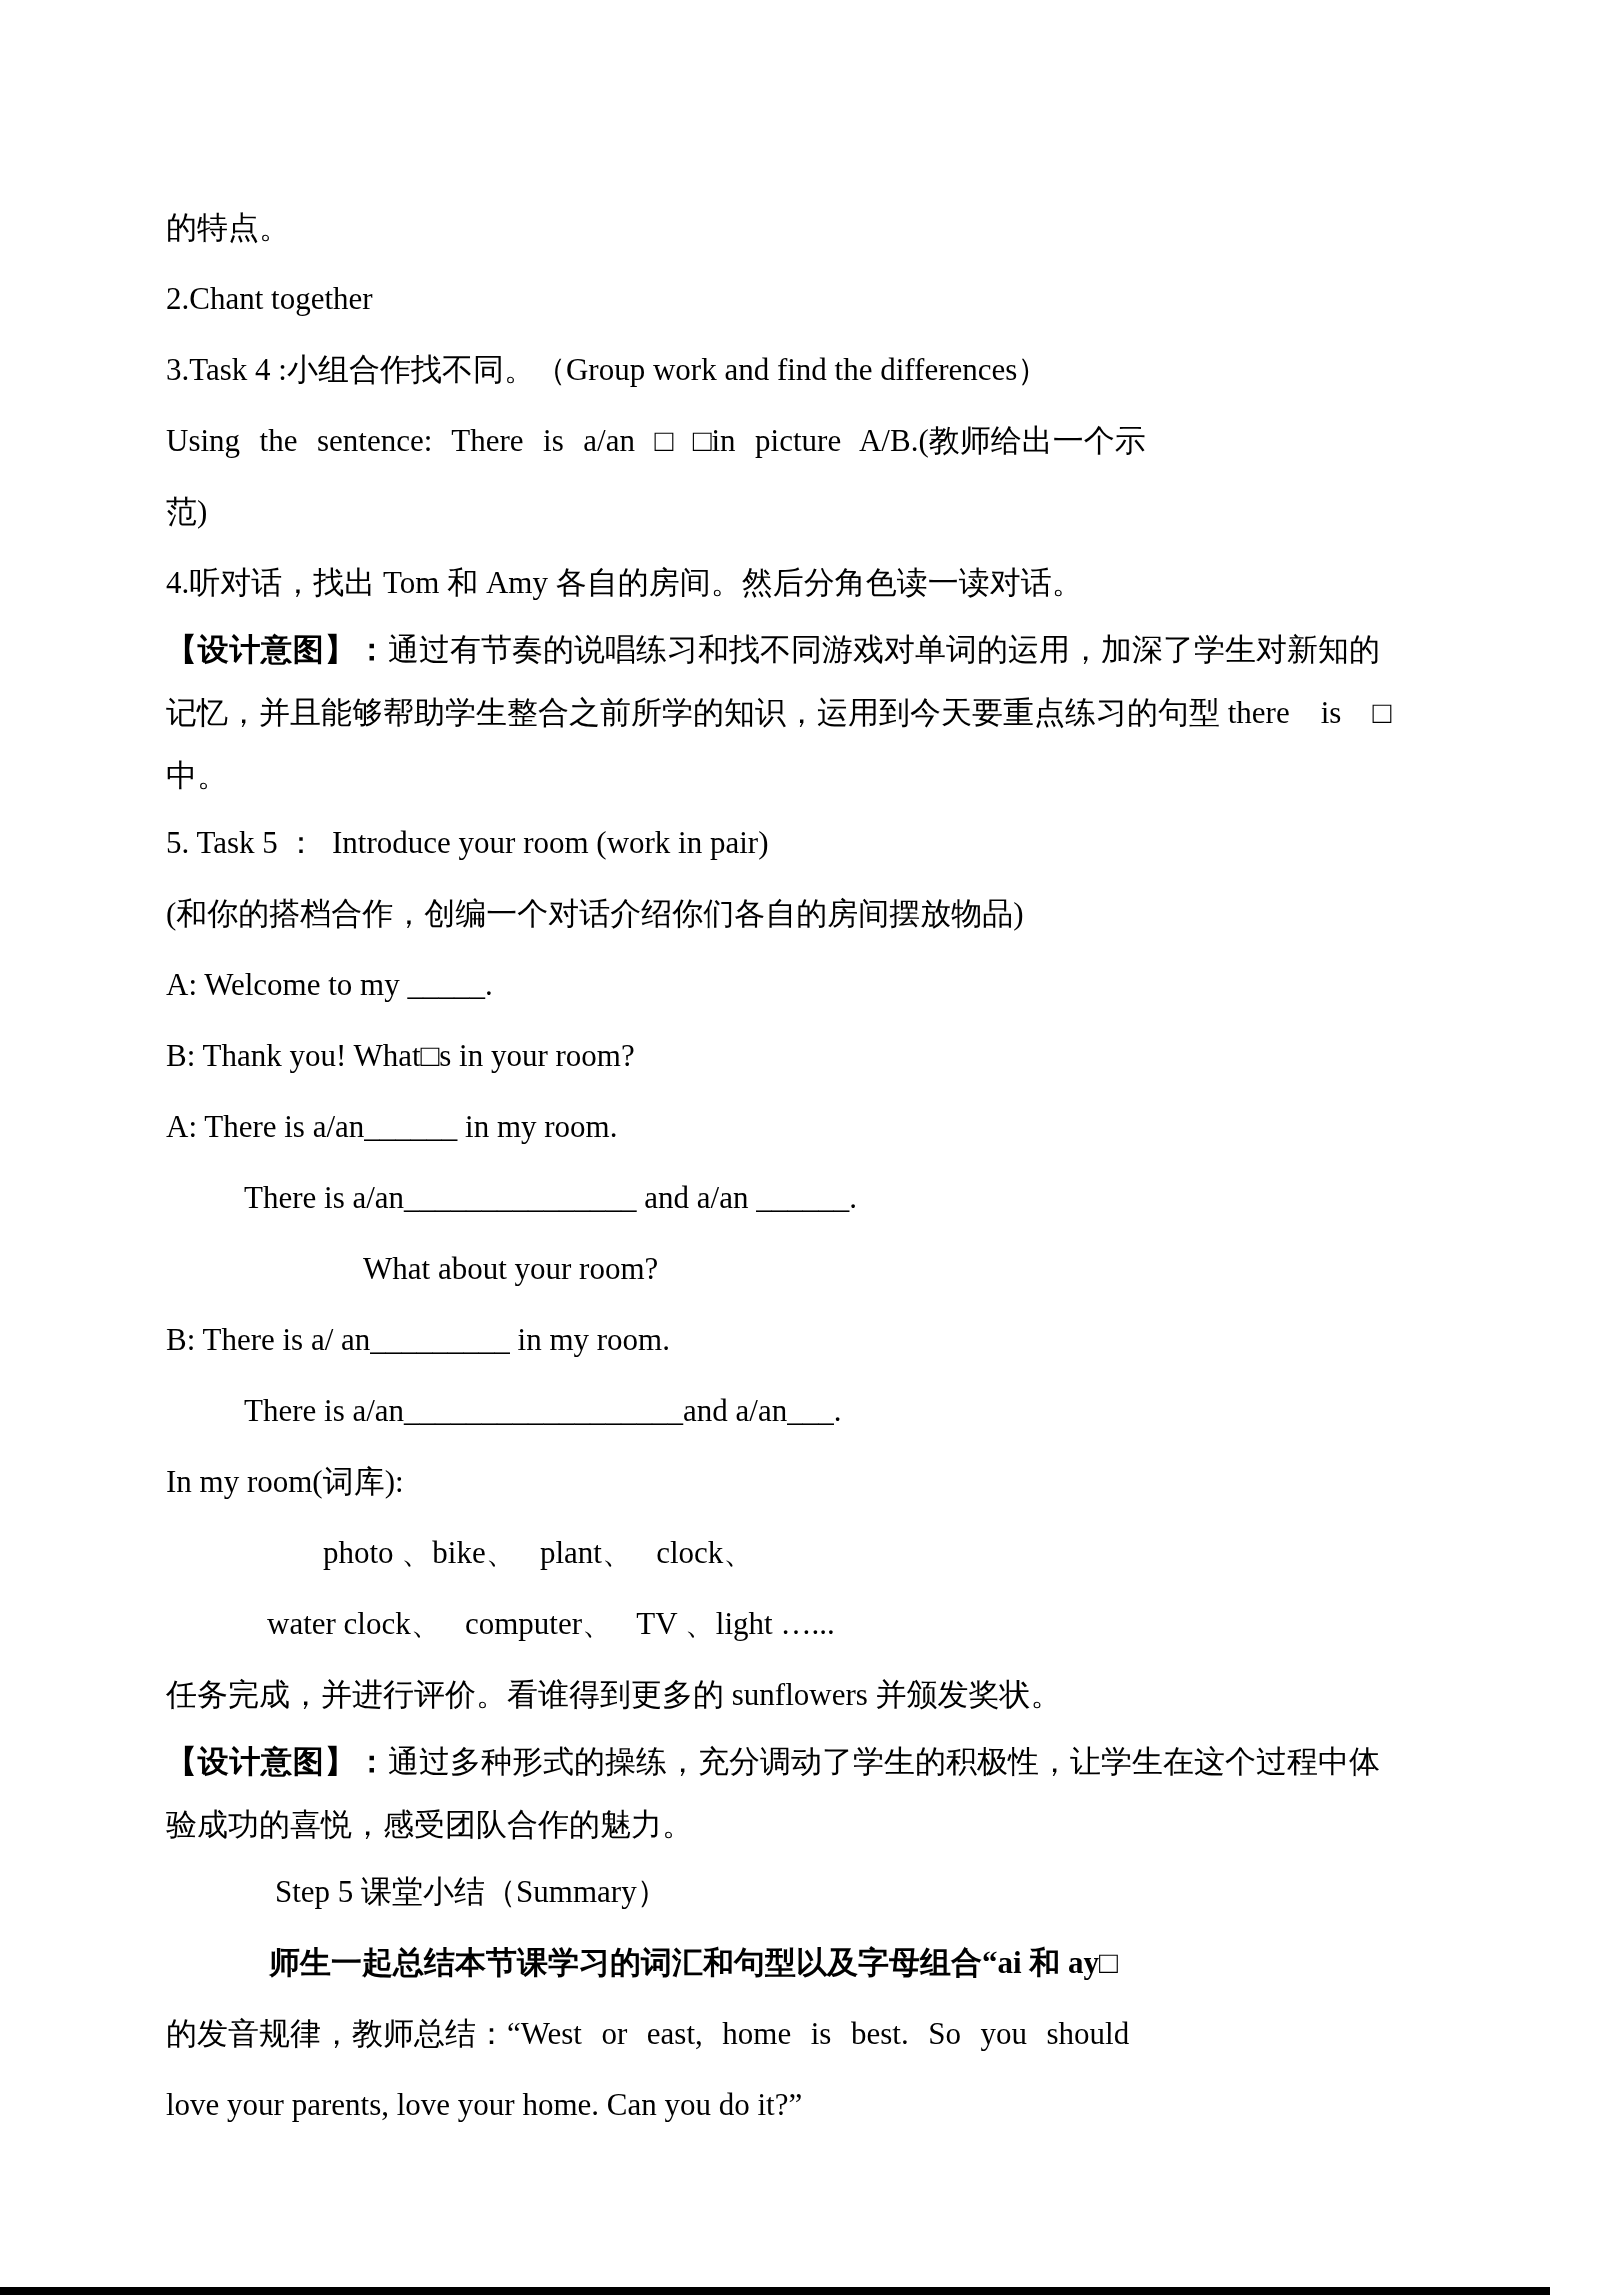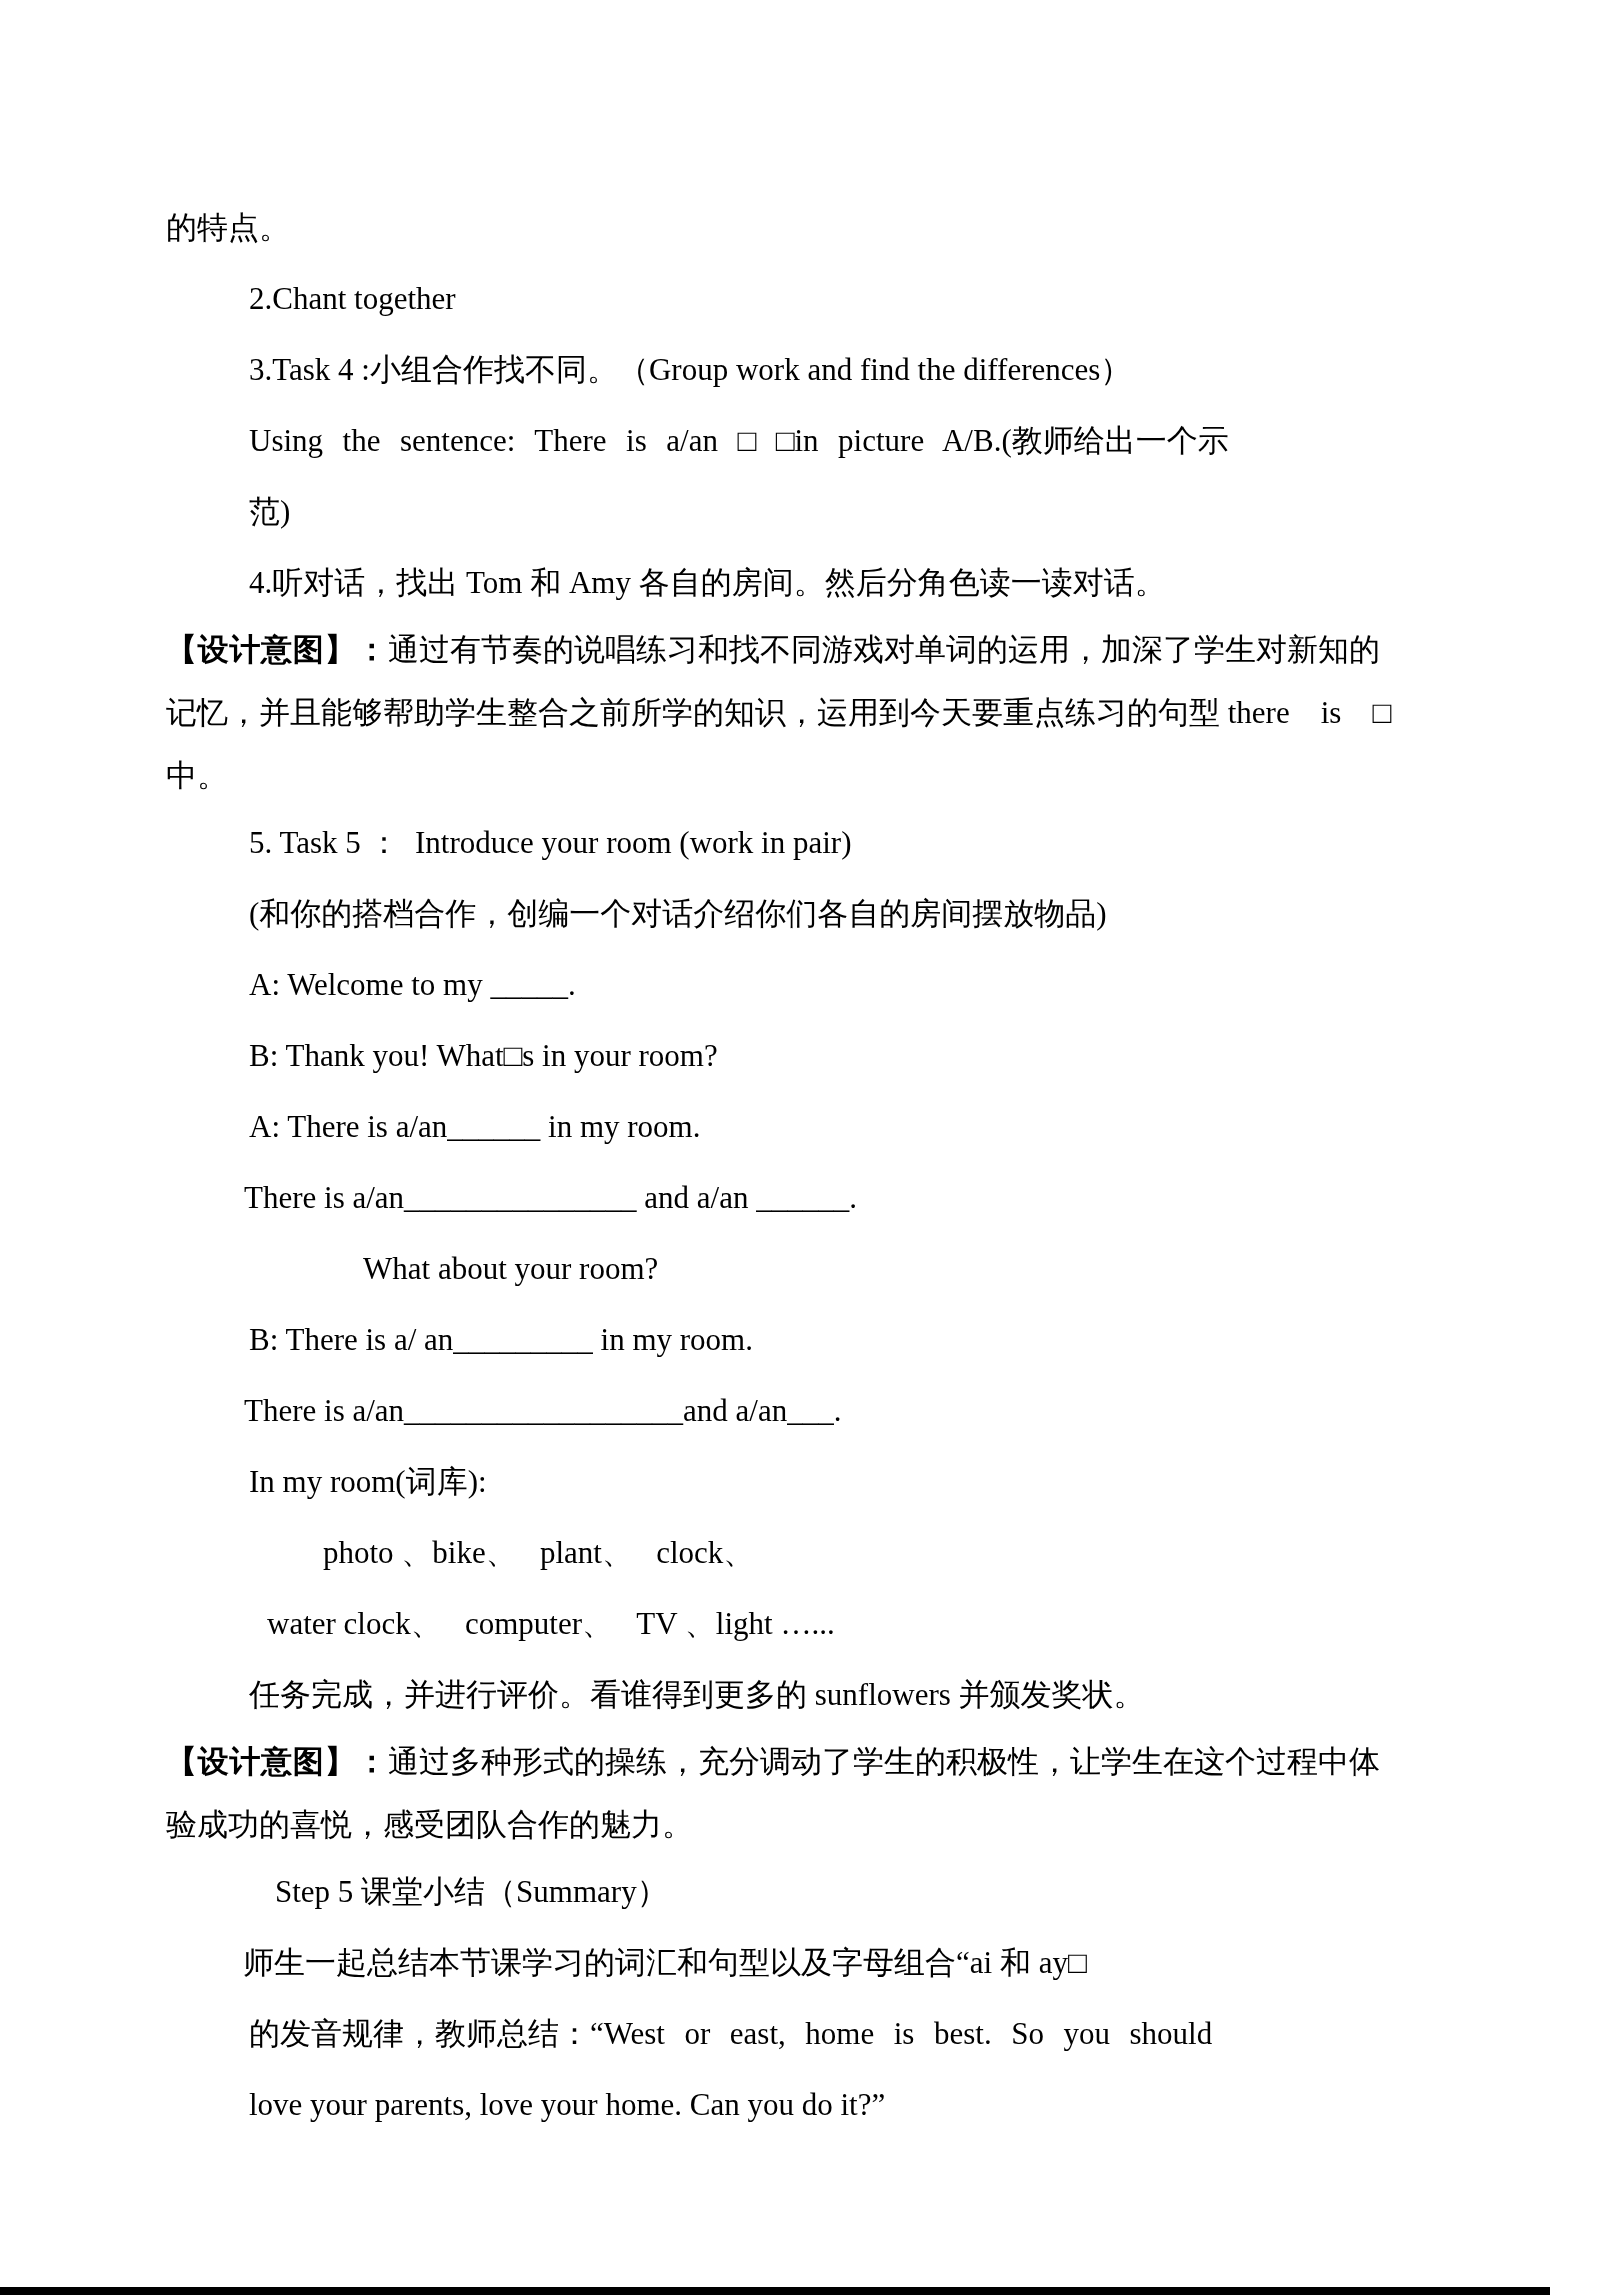--- a/index.html
+++ b/index.html
@@ -20,27 +20,27 @@
     top: 192px;
     width: 1302px;
   }
   .line {
     font-size: 31px;
     line-height: 71px;
     white-space: pre-wrap;
     color: #000000;
   }
   
-  .l-ind    { margin-left: 83px; }
+  .l-ind    { }
   .l-cont   { margin-left: 78px; }
   .l-q      { margin-left: 197px; }
   .l-vocab1 { margin-left: 157px; }
   .l-vocab2 { margin-left: 101px; }
   .l-head   { margin-left: 109px; font-weight: normal; }
-  .l-para   { margin-left: 77px; }
+  .l-para   { margin-left: 103px; font-weight: bold; }
   
   .design { font-size: 31px; line-height: 63px; }
   .design .prefix {
     font-weight: bold;
     font-family: "DejaVu Sans", "Liberation Sans", sans-serif;
     letter-spacing: 0.7px;
   }
   
   .ws { word-spacing: 0.38em; }
   .page-edge {

